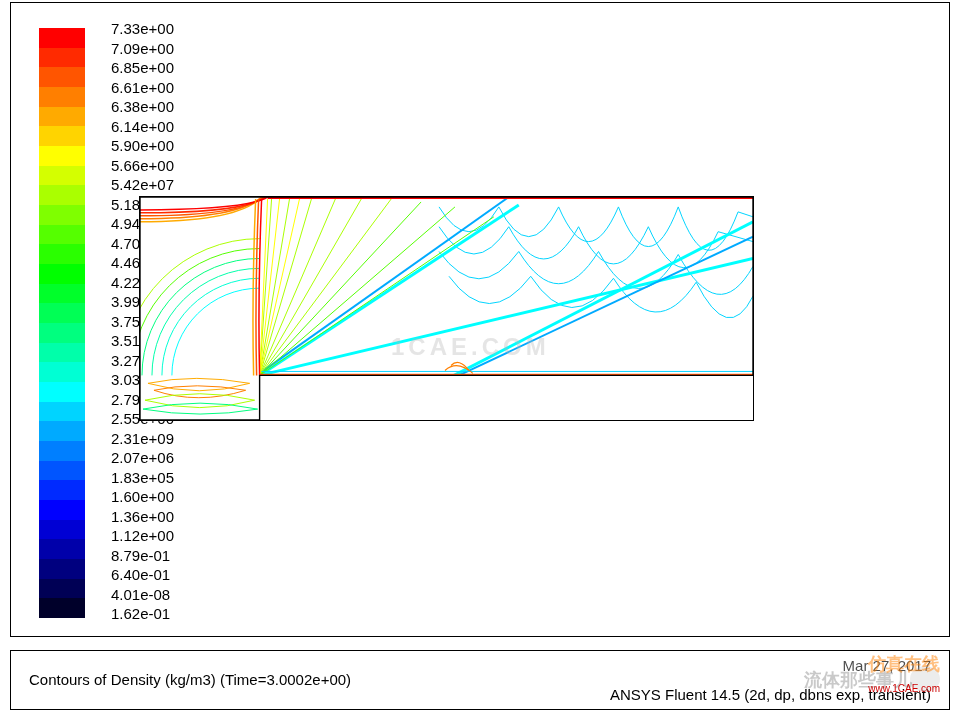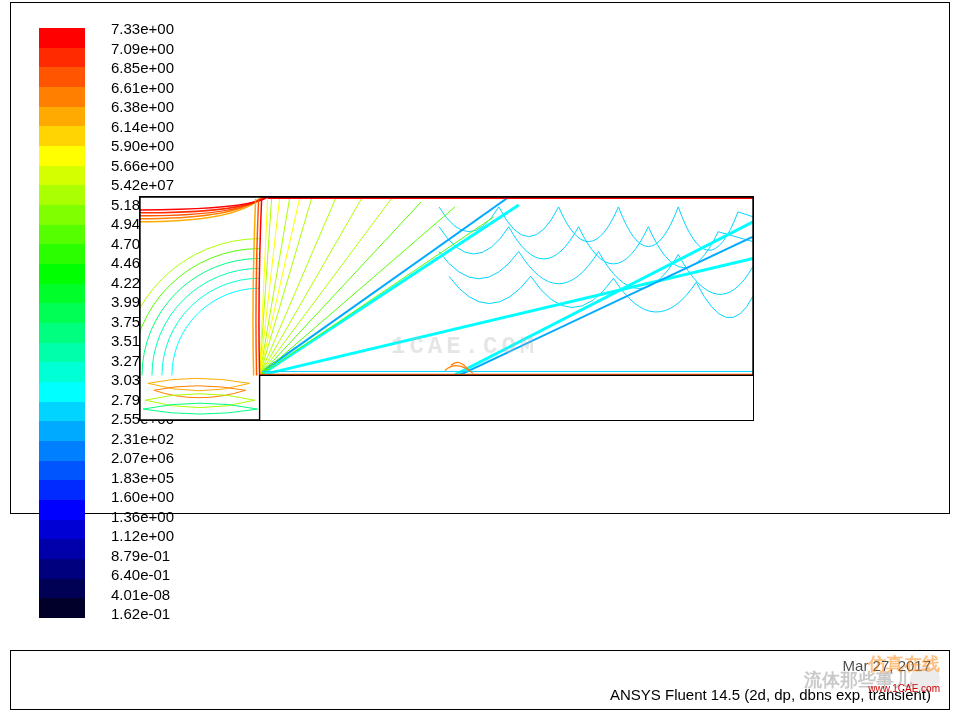--- a/index.html
+++ b/index.html
@@ -12,21 +12,21 @@
     font-size: 14px;
     color: #000;
     position: relative;
     overflow: hidden;
   }
   .plot-area {
     position: absolute;
     left: 10px;
     top: 2px;
     width: 940px;
-    height: 512px;
+    height: 635px;
     border: 1px solid #000;
     box-sizing: border-box;
   }
   .colorbar {
     position: absolute;
     left: 28px;
     top: 25px;
     width: 46px;
     height: 590px;
     display: flex;
@@ -131,21 +131,20 @@
   }
   .wm-center {
     position: absolute;
     left: 380px;
     top: 330px;
     font-size: 24px;
     color: rgba(180,180,180,0.35);
     letter-spacing: 4px;
     pointer-events: none;
     font-weight: bold;
-    font-family: Liberation Mono, monospace;
   }
 </style>
 </head>
 <body>
 
 <div class="plot-area">
 
   <div class="colorbar" id="colorbar">
       <div class="seg" style="background: rgb(255, 0, 0);"></div>
       <div class="seg" style="background: rgb(255, 42, 0);"></div>
@@ -194,21 +193,21 @@
       <span>4.70e+00</span>
       <span>4.46e+00</span>
       <span>4.22e+00</span>
       <span>3.99e+00</span>
       <span>3.75e+00</span>
       <span>3.51e+00</span>
       <span>3.27e+00</span>
       <span>3.03e+00</span>
       <span>2.79e+00</span>
       <span>2.55e+00</span>
-      <span>2.31e+02</span>
+      <span>2.31e+09</span>
       <span>2.07e+06</span>
       <span>1.83e+05</span>
       <span>1.60e+00</span>
       <span>1.36e+00</span>
       <span>1.12e+00</span>
       <span>8.79e-01</span>
       <span>6.40e-01</span>
       <span>4.01e-08</span>
       <span>1.62e-01</span>
     </div>
@@ -316,20 +315,21 @@
       </g>
 
       <path d="M 0 0 L 615 0 L 615 180 L 120 180 L 120 225 L 0 225 Z" fill="none" stroke="#000" stroke-width="1.4"></path>
     </svg>
   </div>
 
   <div class="wm-center">1CAE.COM</div>
 </div>
 
 <div class="caption-box">
+  <div class="caption-title">Contours of Density (kg/m3)  (Time=3.0002e+00)</div>
   <div class="caption-date">Mar 27, 2017</div>
   <div class="caption-sub">ANSYS Fluent 14.5 (2d, dp, dbns exp, transient)</div>
 </div>
 
 <div class="watermark1b"></div>
 <div class="watermark1">流体那些事儿</div>
 <div class="watermark2">仿真在线</div>
 <div class="watermark3">www.1CAE.com</div>
 
 </body></html>

